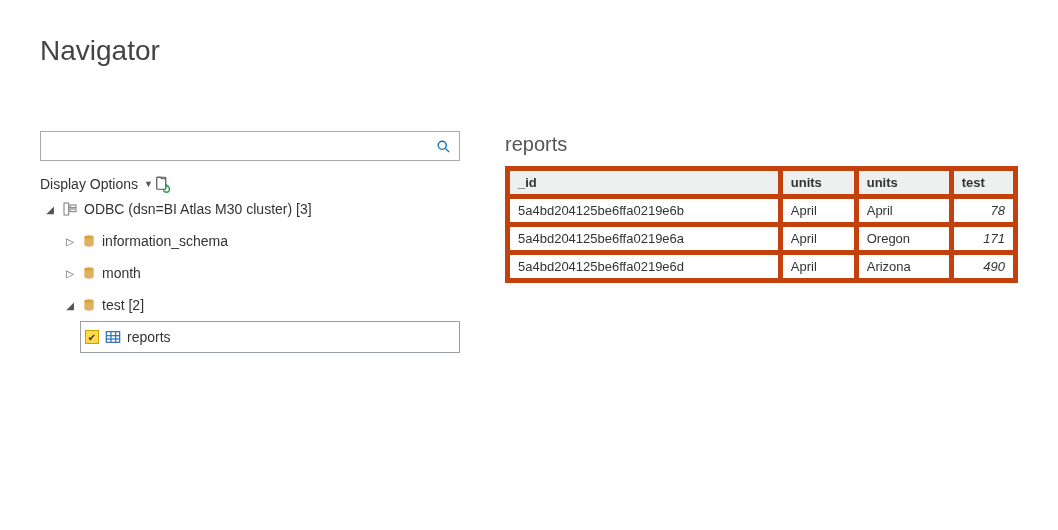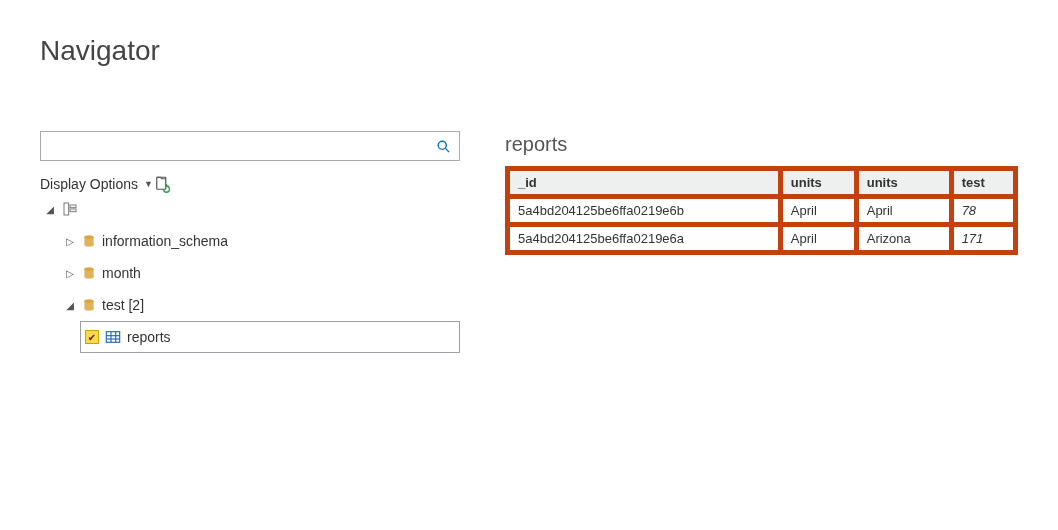--- a/index.html
+++ b/index.html
@@ -28,21 +28,21 @@
     .db-icon { color: #d9a441; display: inline-flex; }
     .odbc-icon { color: #7a7a7a; display: inline-flex; }
     .table-icon { color: #2d6fb6; display: inline-flex; }
     .checkbox { width: 14px; height: 14px; background: #ffd74a; border: 1px solid #c7a500; display: inline-flex; align-items: center; justify-content: center; font-size: 10px; color: #333; }
     .selected { border: 1px solid #9aa0a6; background: #fff; }
 
     .preview-title { font-size: 20px; font-weight: 300; color: #555; margin-bottom: 10px; margin-top: 2px; }
     table { border-collapse: collapse; width: 100%; font-size: 13px; }
     th, td { border: 5px solid #c2410c; padding: 4px 8px; text-align: left; height: 28px; }
     th { background: #eef0f0; font-weight: 600; color: #333; }
-    td.num { font-style: italic; }
+    td.num { text-align: right; font-style: italic; }
   </style>
 </head>
 <body>
 
 <div class="page">
   <div class="title">Navigator</div>
 
   <div class="columns">
 
     <div class="left">
@@ -75,20 +75,21 @@
 
         <div class="node">
           <span class="toggle">◢</span>
           <span class="odbc-icon">
             <svg width="16" height="16" viewBox="0 0 24 24" fill="none" stroke="currentColor" stroke-width="1.5">
                 <rect x="3" y="3" width="7" height="18"></rect>
                 <rect x="12" y="6" width="9" height="4"></rect>
                 <rect x="12" y="12" width="9" height="4"></rect>
               </svg>
           </span>
+          <span>ODBC (dsn=BI Atlas M30 cluster) [3]</span>
         </div>
 
         <div class="node ind-1">
           <span class="toggle">▷</span>
           <span class="db-icon">
             <svg width="14" height="16" viewBox="0 0 24 24" fill="currentColor">
                 <ellipse cx="12" cy="5" rx="8" ry="3"></ellipse>
                 <path d="M4 5v14c0 1.7 3.6 3 8 3s8-1.3 8-3V5" fill="currentColor" opacity="0.85"></path>
               </svg>
           </span>
@@ -147,20 +148,26 @@
         <tbody>
           <tr>
             <td>5a4bd204125be6ffa0219e6b</td>
             <td>April</td>
             <td>April</td>
             <td class="num">78</td>
           </tr>
           <tr>
             <td>5a4bd204125be6ffa0219e6a</td>
             <td>April</td>
+            <td>Oregon</td>
+            <td class="num">171</td>
+          </tr>
+          <tr>
+            <td>5a4bd204125be6ffa0219e6d</td>
+            <td>April</td>
             <td>Arizona</td>
-            <td class="num">171</td>
+            <td class="num">490</td>
           </tr>
         </tbody>
       </table>
     </div>
   </div>
 </div>
 
 </body></html>

